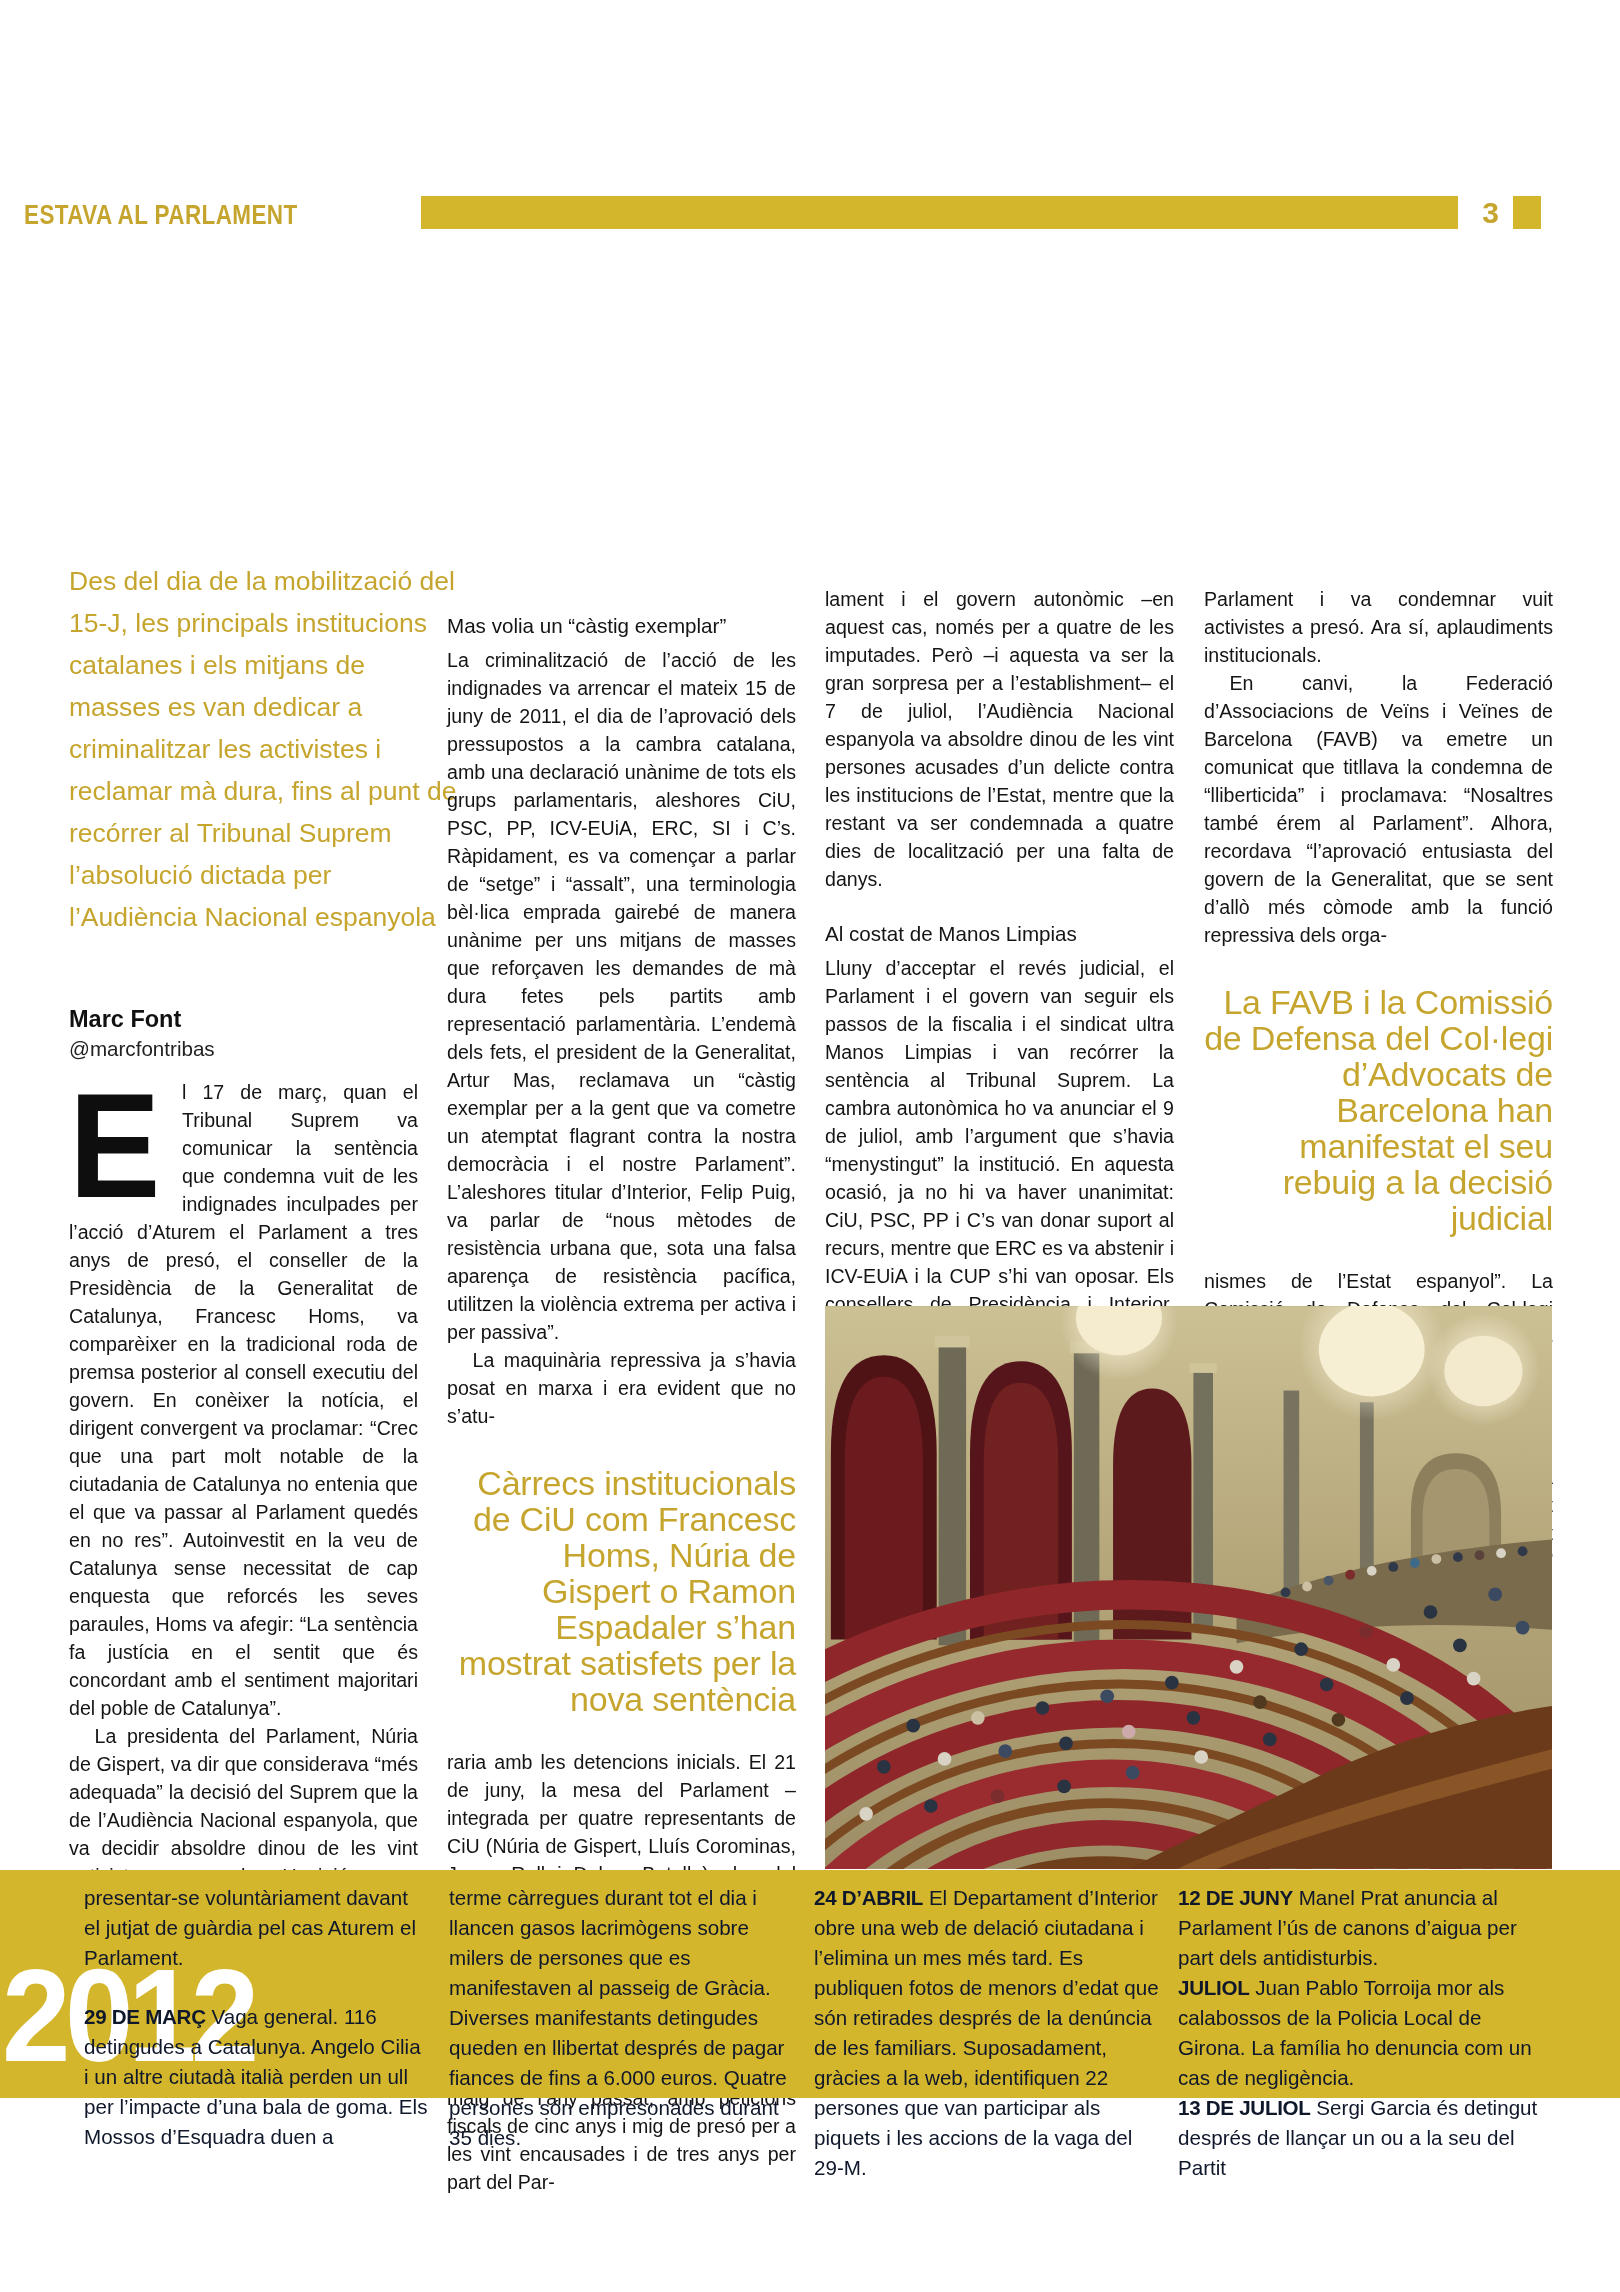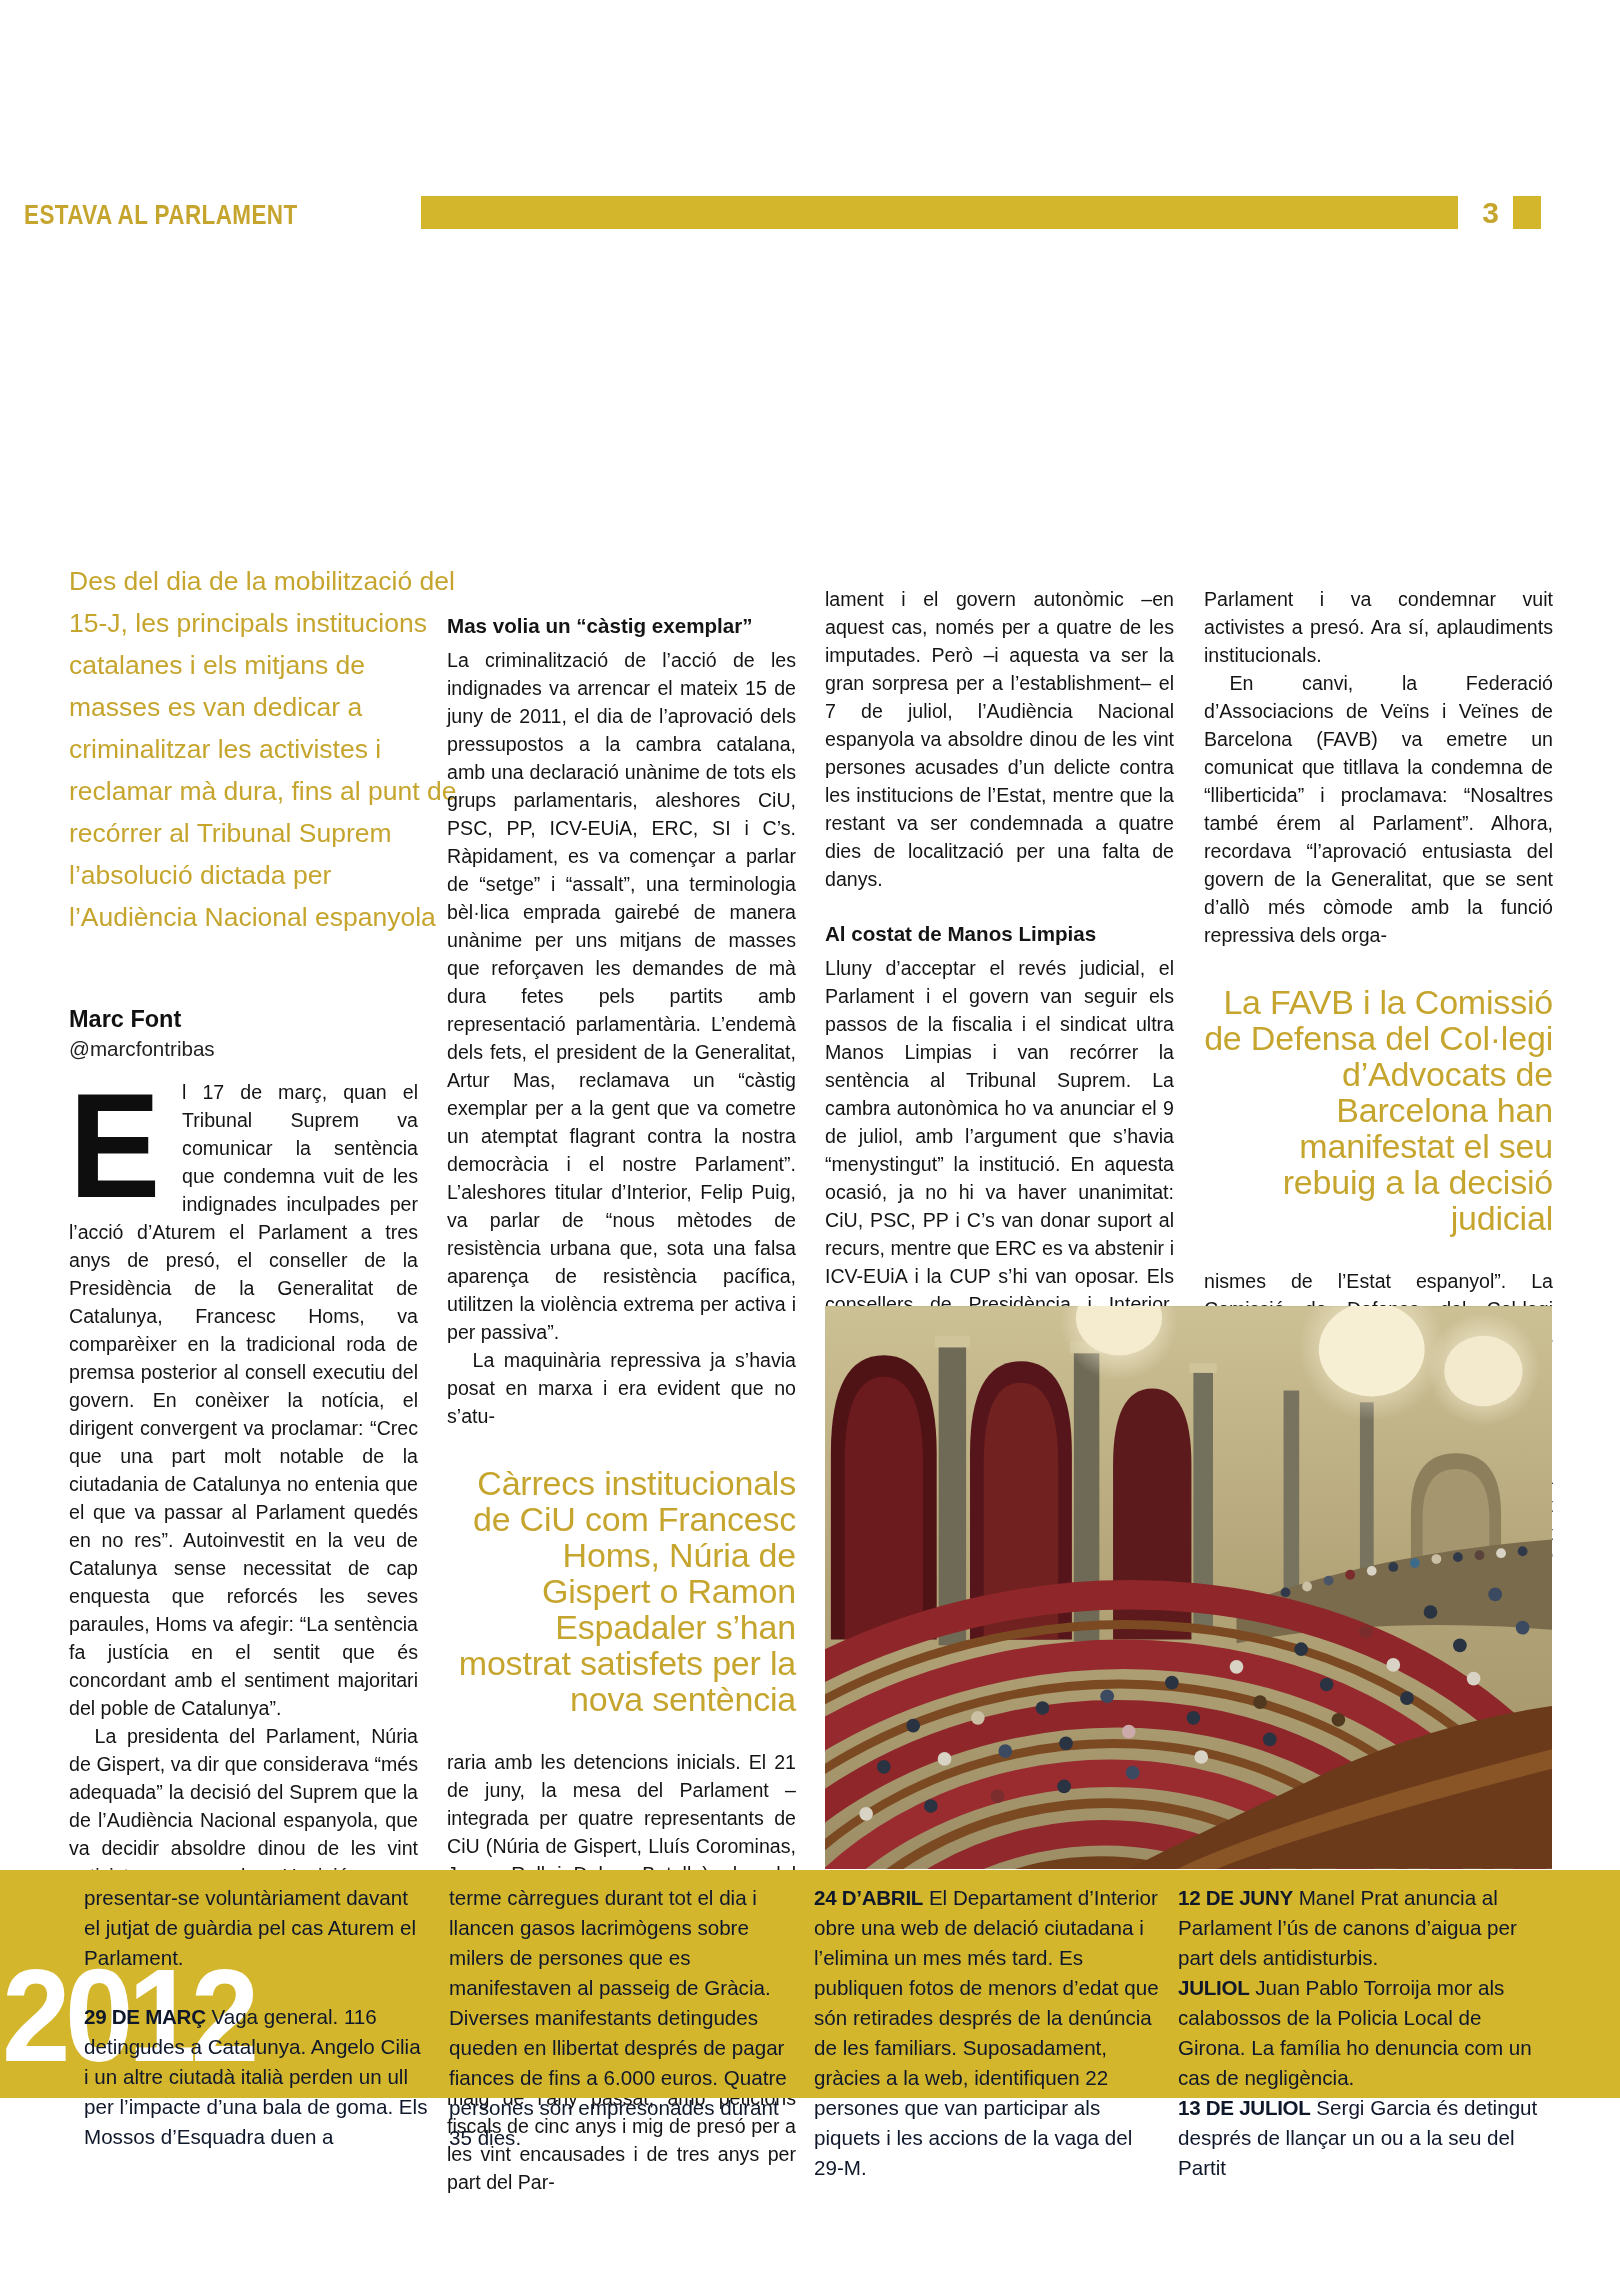--- a/index.html
+++ b/index.html
@@ -32,21 +32,21 @@
     position:absolute;left:69px;top:560px;width:394px;
     font-size:26.5px;line-height:42px;color:var(--accent-text);
   }
   .byline{position:absolute;left:69px;top:1006px;width:353px;}
   .byline .author{font-size:23.5px;font-weight:bold;color:#111;}
   .byline .handle{font-size:20.6px;color:#222;margin-top:3.9px;}
   
   .col{position:absolute;width:349px;font-size:19.6px;line-height:28px;text-align:justify;}
   .col p{margin:0;}
   .col p.ind{text-indent:25.5px;}
-  .col .subhead{font-weight:bold;font-size:20.6px;margin:26.5px 0 6.9px;text-align:left;}
+  .col .subhead{font-weight:normal;font-size:20.6px;margin:26.5px 0 6.9px;text-align:left;}
   .col-1{left:69px;top:1078px;}
   .col-2{left:447px;top:585px;}
   .col-3{left:825px;top:585px;}
   .col-4{left:1204px;top:585px;}
   .dropcap{
     float:left;font-size:149px;line-height:120px;font-weight:bold;color:#0e0e0e;
     margin:7.8px 13.7px 3.9px 0;transform:scaleX(.92);transform-origin:0 0;
   }
   .pullquote{
     font-size:34px;line-height:36px;color:var(--accent-text);text-align:right;

